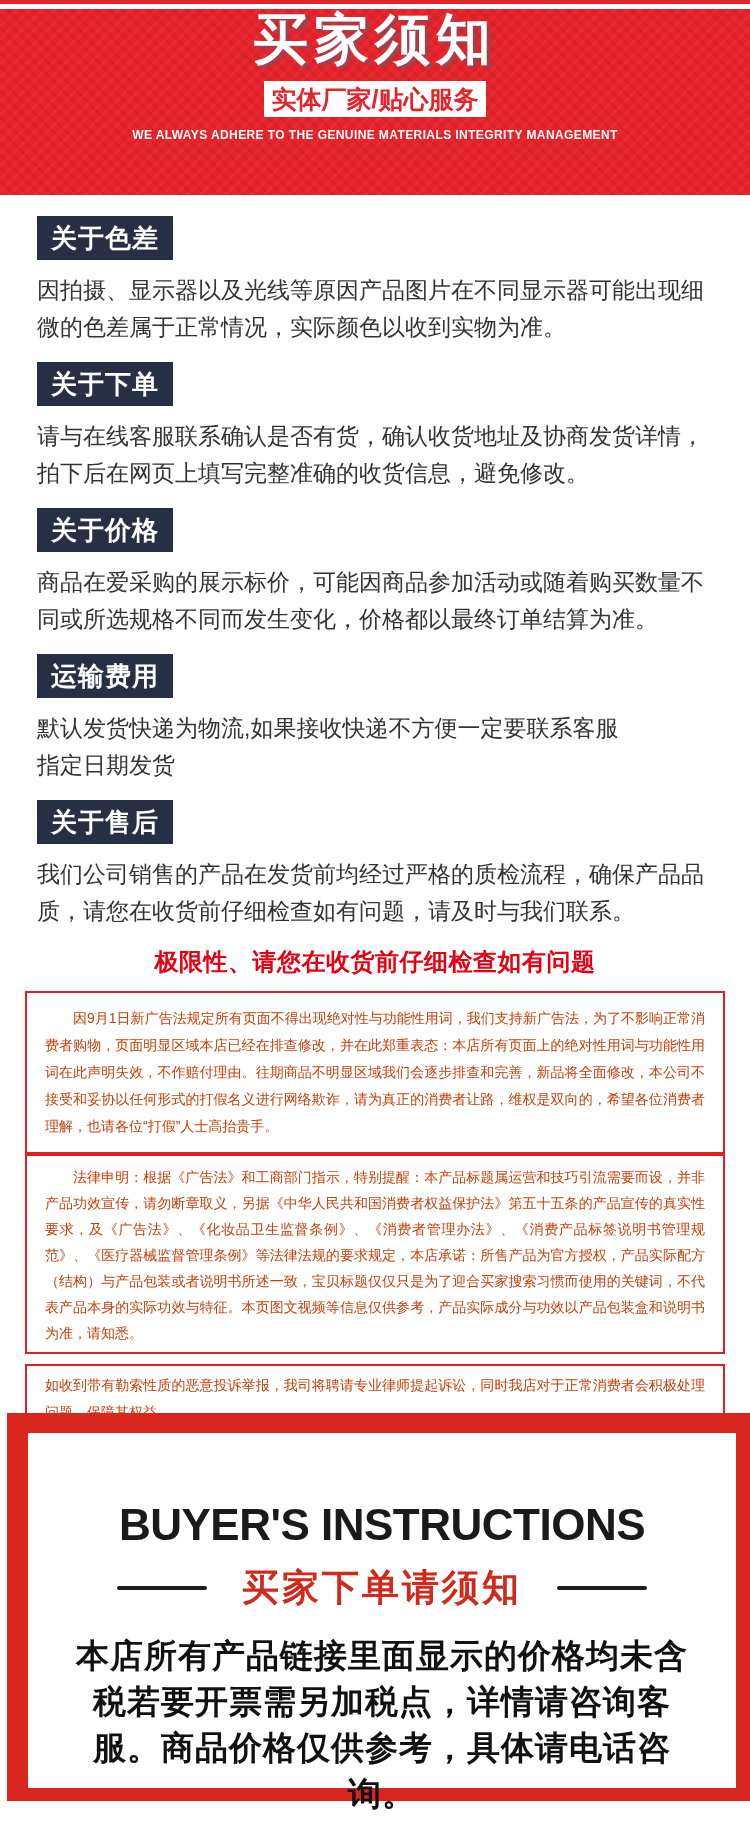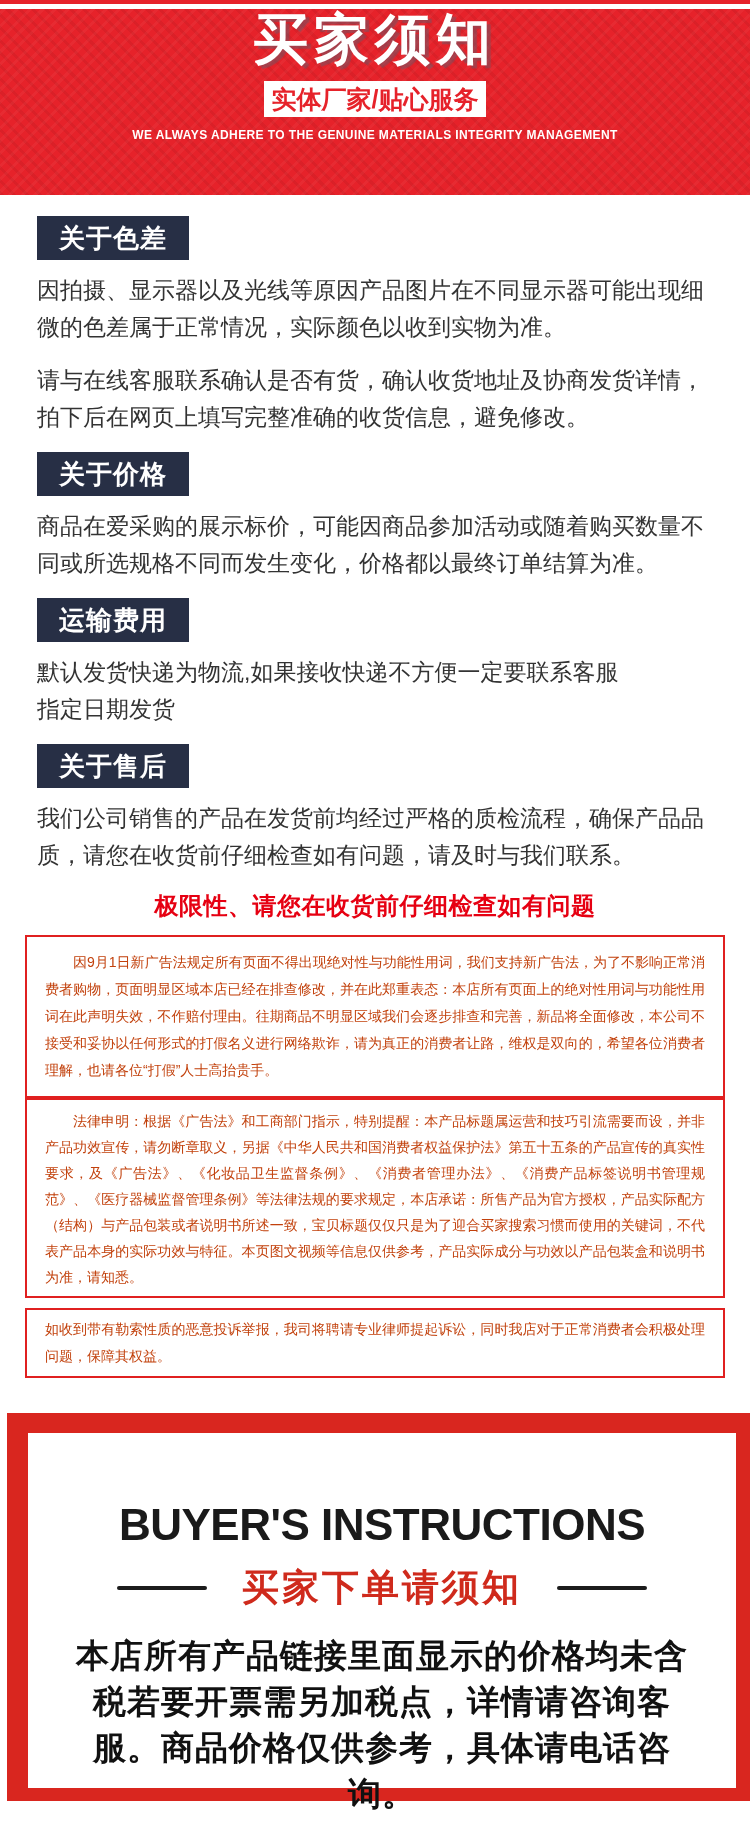--- a/index.html
+++ b/index.html
@@ -29,21 +29,21 @@
   .banner-tagline{
     margin-top:11px;font-size:12px;font-weight:bold;color:#fff;letter-spacing:0.4px;
   }
   
   .content{padding:0 37px;}
   .section{margin-top:16px;}
   .section.first{margin-top:21px;}
   .badge{
     display:inline-block;background:#272f45;color:#fff;
     font-size:26px;font-weight:bold;letter-spacing:1px;
-    padding:8px 22px;line-height:28px;
+    padding:8px 14px;line-height:28px;
   }
   .para{
     margin-top:12px;font-size:23px;line-height:37px;color:#333;
   }
   
   .disclaimer-heading{
     margin-top:17px;text-align:center;font-size:24px;font-weight:bold;
     color:#e60012;letter-spacing:0.5px;line-height:30px;
   }
   .law-block{
@@ -95,20 +95,21 @@
   </div>
 
   <div class="content">
 
     <div class="section first">
       <span class="badge">关于色差</span>
       <div class="para">因拍摄、显示器以及光线等原因产品图片在不同显示器可能出现细微的色差属于正常情况，实际颜色以收到实物为准。</div>
     </div>
 
     <div class="section">
+      <span class="badge">关于下单</span>
       <div class="para">请与在线客服联系确认是否有货，确认收货地址及协商发货详情，拍下后在网页上填写完整准确的收货信息，避免修改。</div>
     </div>
 
     <div class="section">
       <span class="badge">关于价格</span>
       <div class="para">商品在爱采购的展示标价，可能因商品参加活动或随着购买数量不同或所选规格不同而发生变化，价格都以最终订单结算为准。</div>
     </div>
 
     <div class="section">
       <span class="badge">运输费用</span>

